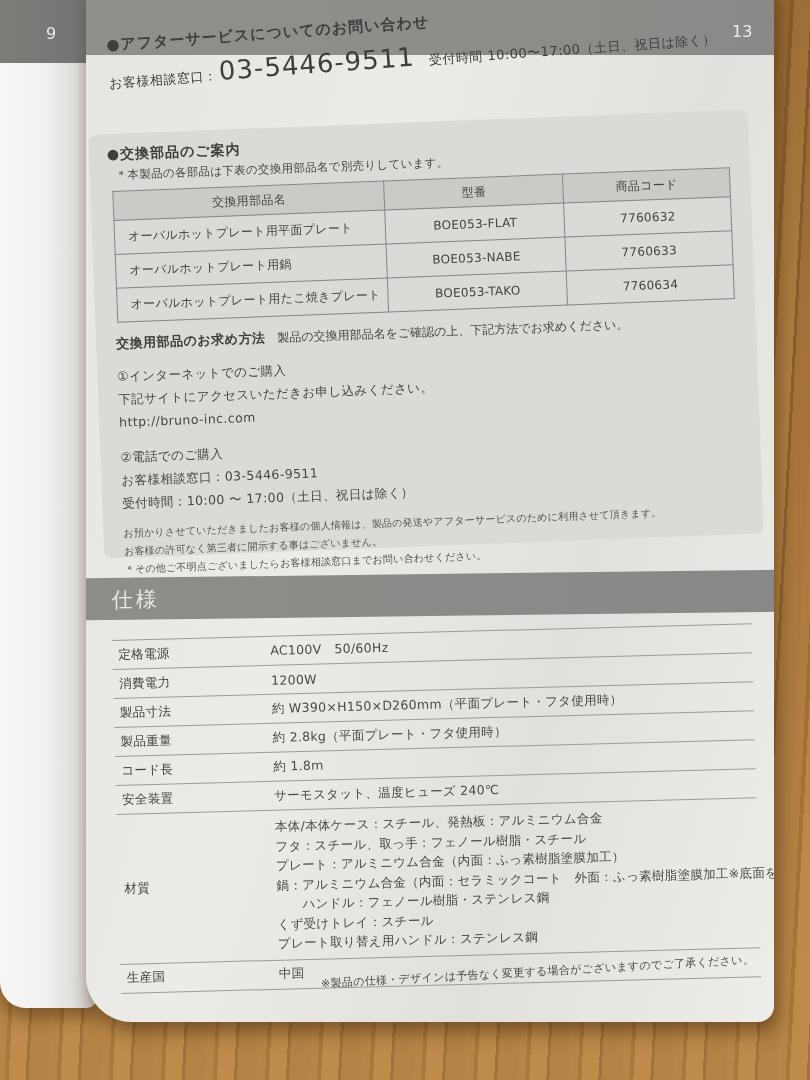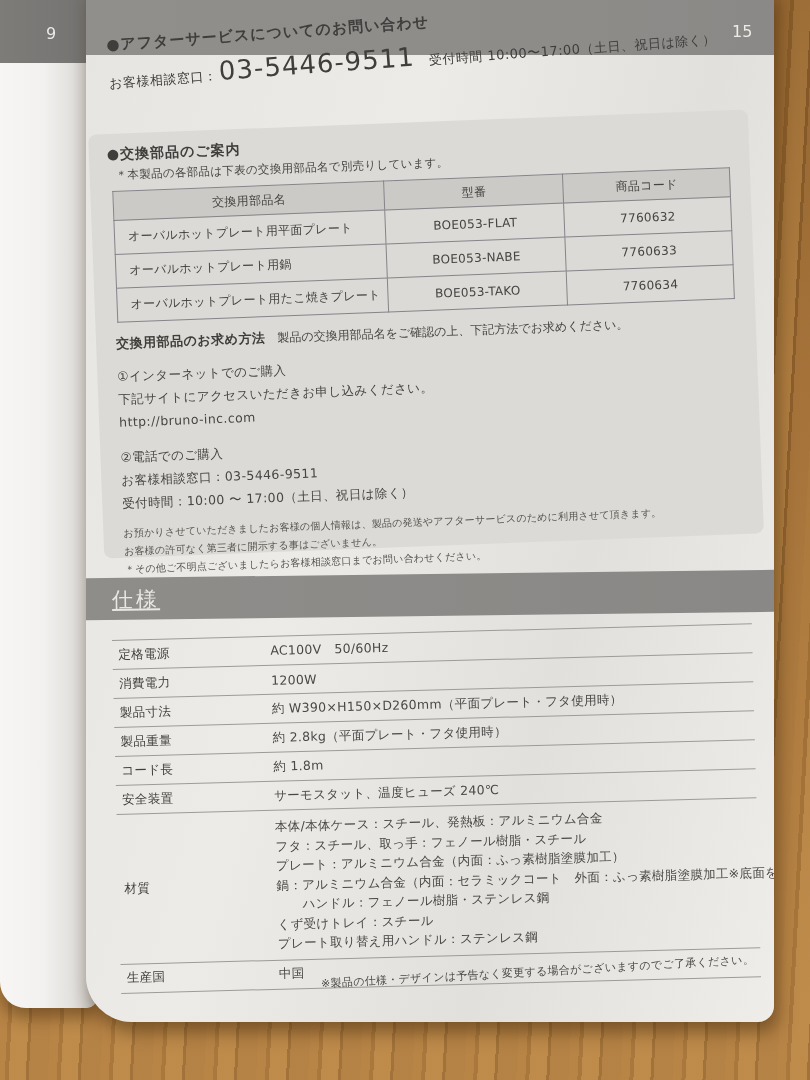--- a/index.html
+++ b/index.html
@@ -86,21 +86,21 @@
   .order-line .h2{font-size:13px;font-weight:bold;margin-right:12px;letter-spacing:0.5px;color:#3f3e3c;}
   .buy-block{margin:12px 0 0 2px;font-size:12.5px;line-height:23px;letter-spacing:0.4px;}
   .privacy{margin:10px 0 0 2px;font-size:10px;line-height:18px;color:#56544f;letter-spacing:0.2px;}
   
   .spec-band{
     position:absolute;left:-4px;top:586px;width:696px;height:42px;
     transform:rotate(-0.7deg);
     background:linear-gradient(to right,#8e8d8a,#898886);
     color:#e9e7e4;
   }
-  .spec-band .t{position:absolute;left:30px;top:8px;font-size:21px;letter-spacing:3px;text-decoration:underline;}
+  .spec-band .t{position:absolute;left:30px;top:8px;font-size:21px;letter-spacing:3px;}
   
   .spec{
     position:absolute;left:26px;top:652px;width:640px;
     transform:rotate(-1.5deg);transform-origin:0 0;
     font-size:12.5px;color:#4a4846;letter-spacing:0.3px;
   }
   .srow{display:flex;align-items:center;border-top:1px solid #9c9b97;min-height:28px;}
   .srow:last-child{border-bottom:1px solid #9c9b97;}
   .srow .sl{width:152px;padding-left:6px;color:#413f3d;flex-shrink:0;}
   .srow .sv{flex:1;}
@@ -119,21 +119,21 @@
 
 <div class="page-left">
   <div class="band-left">
     <span class="num">9</span>
   </div>
 </div>
 
 <div class="page-right">
 
   <div class="band-right">
-    <span class="num">15</span>
+    <span class="num">13</span>
   </div>
 
   <div class="sec-top">
     <div class="ttl">●アフターサービスについてのお問い合わせ</div>
     <div class="phone-line">
       <span class="lbl">お客様相談窓口：</span>
       <span class="tel">03-5446-9511</span>
       <span class="hrs">受付時間 10:00〜17:00（土日、祝日は除く）</span>
     </div>
   </div>

